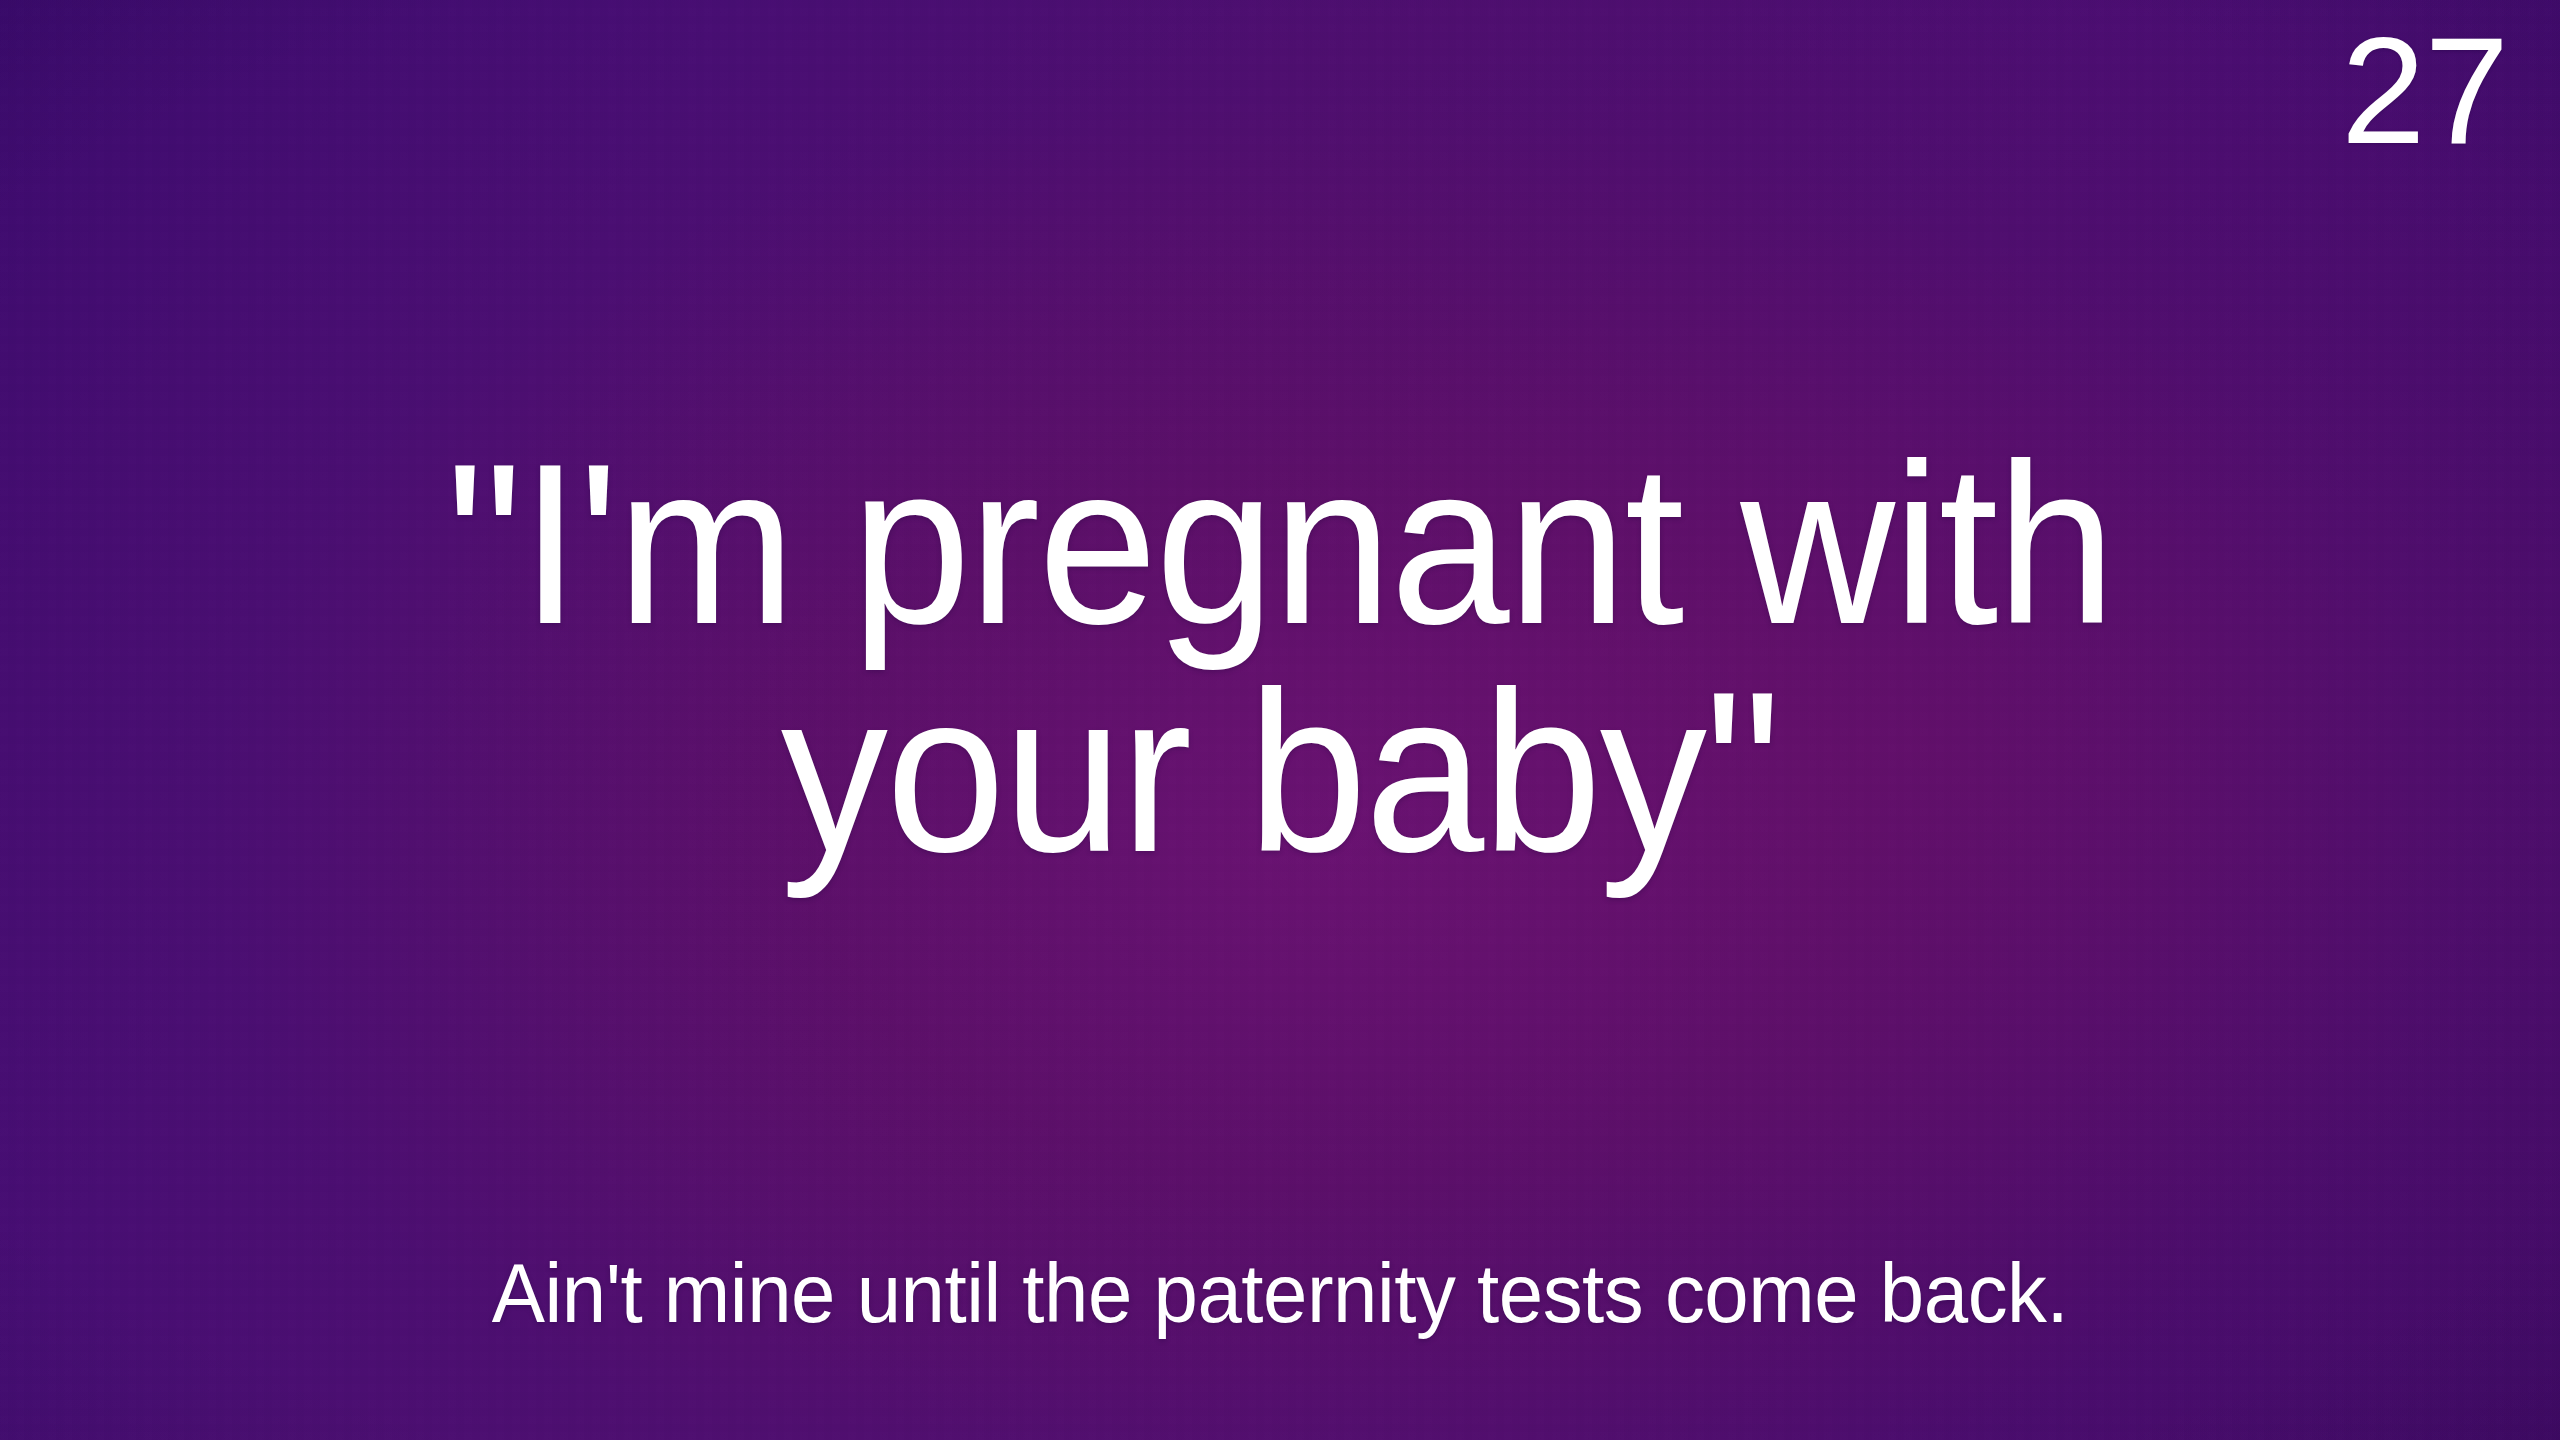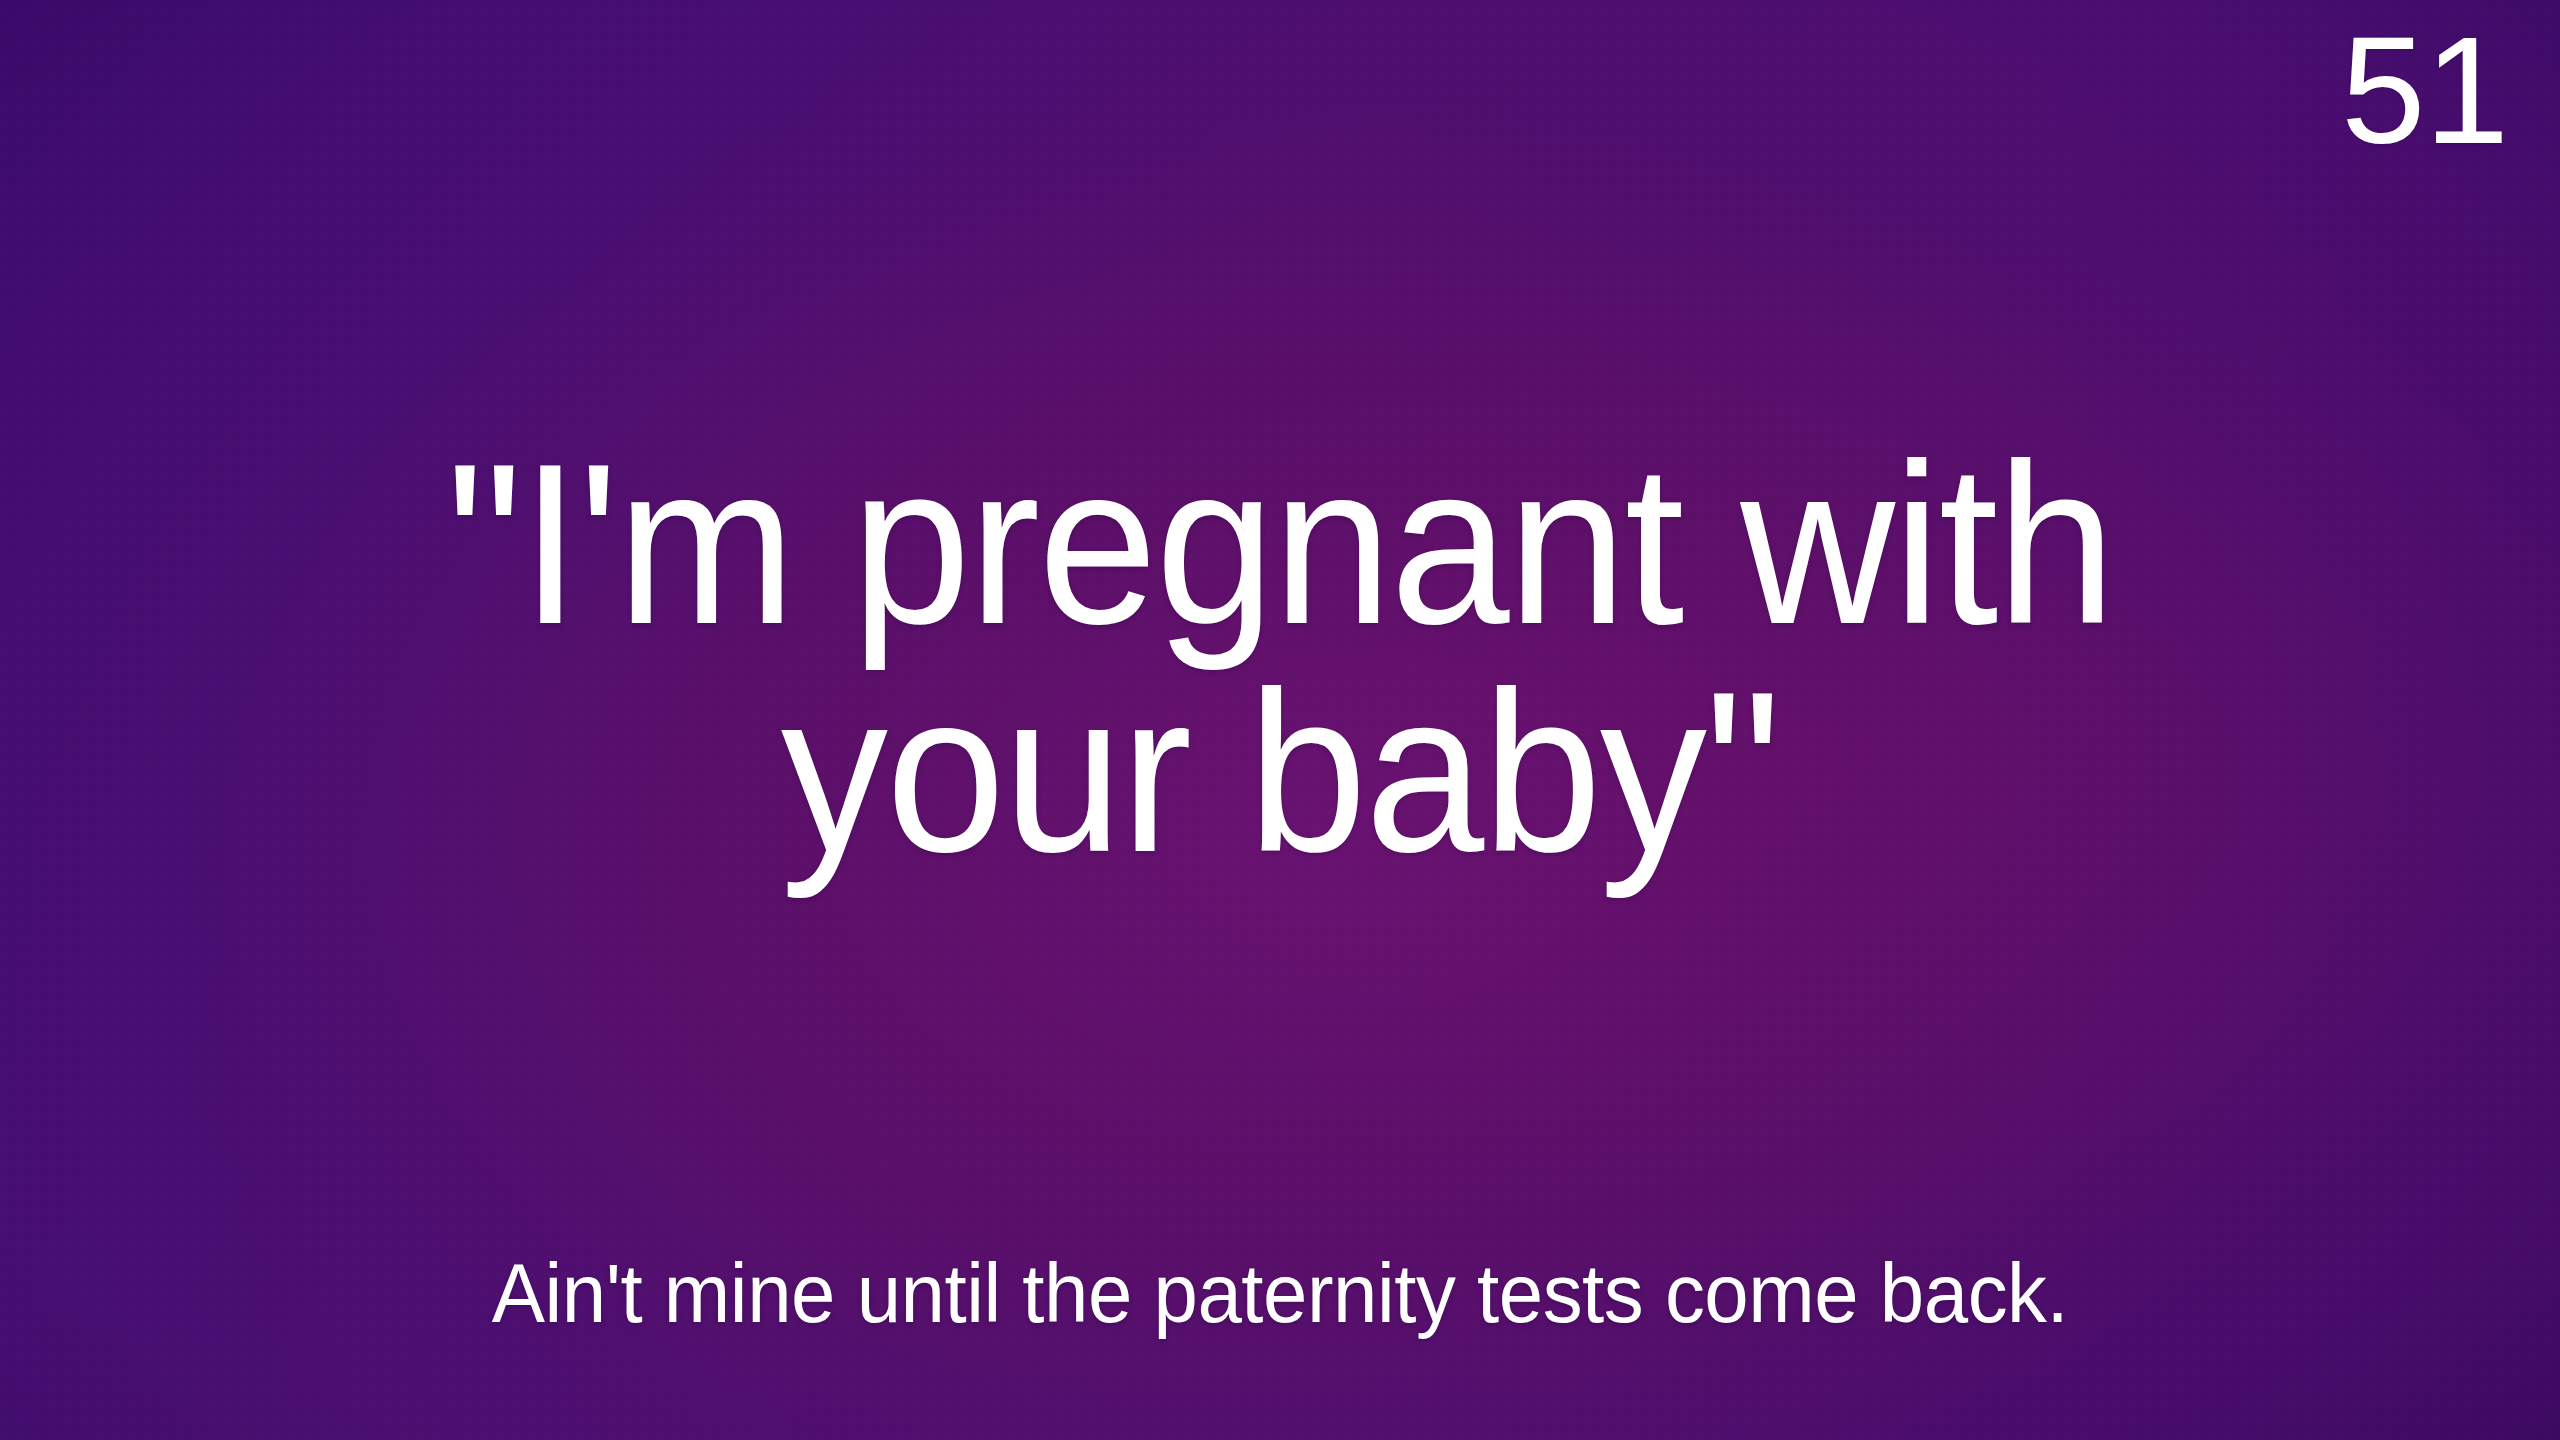--- a/index.html
+++ b/index.html
@@ -144,21 +144,21 @@
 </head>
 <body>
 
 <div class="slide">
 
   <div class="bg-base"></div>
   <div class="bg-glow-right"></div>
   <div class="bg-vignette"></div>
   <div class="bg-noise"></div>
 
-  <div class="counter">51</div>
+  <div class="counter">27</div>
 
   <div class="headline-wrap">
     <div class="headline">
       <span class="headline-line">"I'm pregnant with</span>
       <span class="headline-line">your baby"</span>
     </div>
   </div>
 
   <div class="subtitle">Ain't mine until the paternity tests come back.</div>
 

